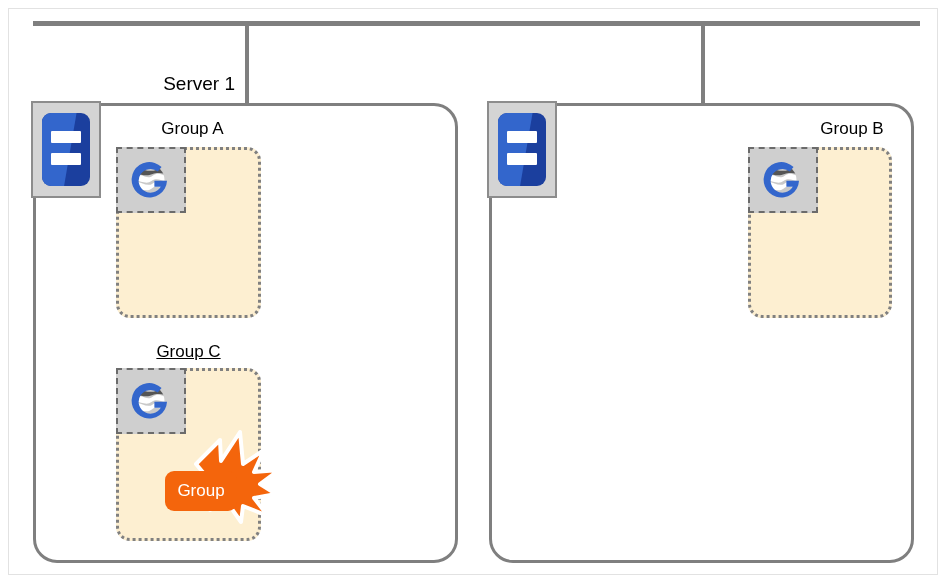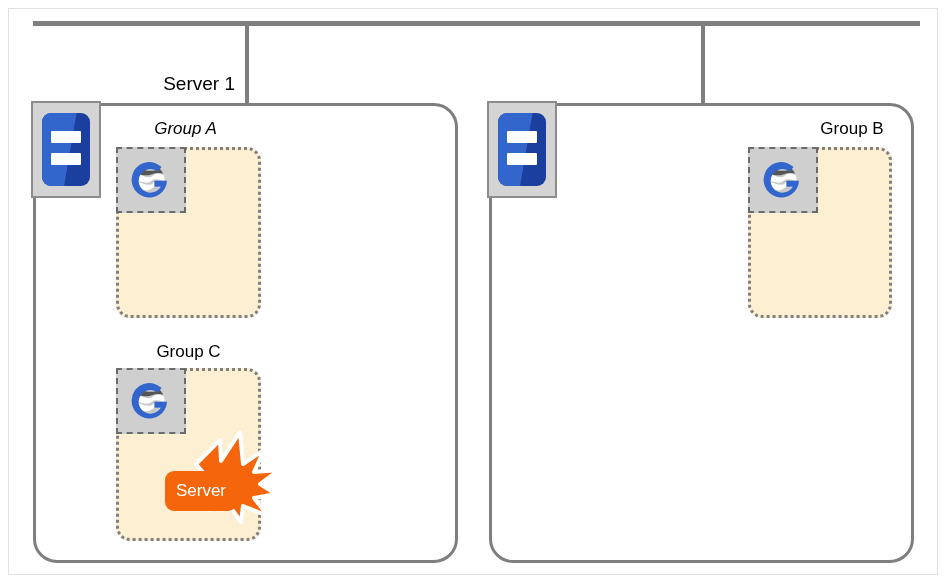--- a/index.html
+++ b/index.html
@@ -180,21 +180,21 @@
 
   <div class="server-box server-box-1"></div>
 
   <div class="server-icon server-icon-1">
     <div class="chassis">
       <div class="bar bar-1"></div>
       <div class="bar bar-2"></div>
     </div>
   </div>
 
-  <div class="group-label" style="left:113px; top:120px; width:145px;font-style:italic;">Group A</div>
+  <div class="group-label" style="left:120px; top:120px; width:145px;">Group A</div>
 
   <div class="group-box" style="left:116px; top:147px; width:145px; height:171px;">
     <div class="instance" style="left:-3px; top:-3px;">
       <svg class="glyph" viewBox="0 0 64 64">
         <defs>
           <clipPath id="gclipA">
               <circle cx="30" cy="32" r="18"></circle>
             </clipPath>
         </defs>
         <circle cx="30" cy="32" r="18" fill="#c9c9c9"></circle>
@@ -202,21 +202,21 @@
           <path d="M10 27 C18 21, 26 33, 34 27 C42 21, 48 29, 52 26 L52 32 C46 35, 40 28, 33 33 C25 39, 17 30, 10 34 Z" fill="#ffffff"></path>
           <path d="M10 36 C18 30, 26 42, 34 36 C42 30, 48 38, 52 35 L52 41 C46 44, 40 37, 33 42 C25 48, 17 39, 10 43 Z" fill="#ffffff"></path>
           <path d="M10 44 C20 40, 26 52, 36 48 C44 45, 48 50, 52 48 L52 54 L10 54 Z" fill="#111111"></path>
           <path d="M10 20 C20 16, 28 24, 38 20 C46 17, 50 21, 52 20 L52 24 C46 26, 42 22, 34 25 C24 29, 18 23, 10 26 Z" fill="#555555"></path>
         </g>
         <path d="M44.5 16.5 A21 21 0 1 0 51 33 L36 33 L36 40 L43.5 40 A14 14 0 1 1 40 22 Z" fill="#3366cc"></path>
       </svg>
     </div>
   </div>
 
-  <div class="group-label" style="left:116px; top:343px; width:145px;">Group C</div>
+  <div class="group-label" style="left:116px; top:343px; width:145px;text-decoration:underline;">Group C</div>
 
   <div class="group-box" style="left:116px; top:368px; width:145px; height:173px;">
     <div class="instance" style="left:-3px; top:-3px;">
       <svg class="glyph" viewBox="0 0 64 64">
         <defs>
           <clipPath id="gclipC">
               <circle cx="30" cy="32" r="18"></circle>
             </clipPath>
         </defs>
         <circle cx="30" cy="32" r="18" fill="#c9c9c9"></circle>
@@ -230,21 +230,21 @@
       </svg>
     </div>
   </div>
 
   <div class="burst" style="left:180px; top:428px;">
     <svg width="110" height="100" viewBox="0 0 110 100">
       <path d="M16 36 L40 12 L41 33 L60 4 L63 36 L84 22 L74 44 L99 42 L80 56 L96 66 L74 70 L88 88 L63 78 L61 94 L47 74 L30 82 L36 60 L12 62 L26 48 Z" fill="#f4650c" stroke="#ffffff" stroke-width="4" stroke-linejoin="round"></path>
     </svg>
   </div>
 
-  <div class="error-badge" style="left:165px; top:471px; width:72px; height:40px;">Server</div>
+  <div class="error-badge" style="left:165px; top:471px; width:72px; height:40px;">Group</div>
 
 
   <div class="server-box server-box-2"></div>
 
   <div class="server-icon server-icon-2">
     <div class="chassis">
       <div class="bar bar-1"></div>
       <div class="bar bar-2"></div>
     </div>
   </div>

